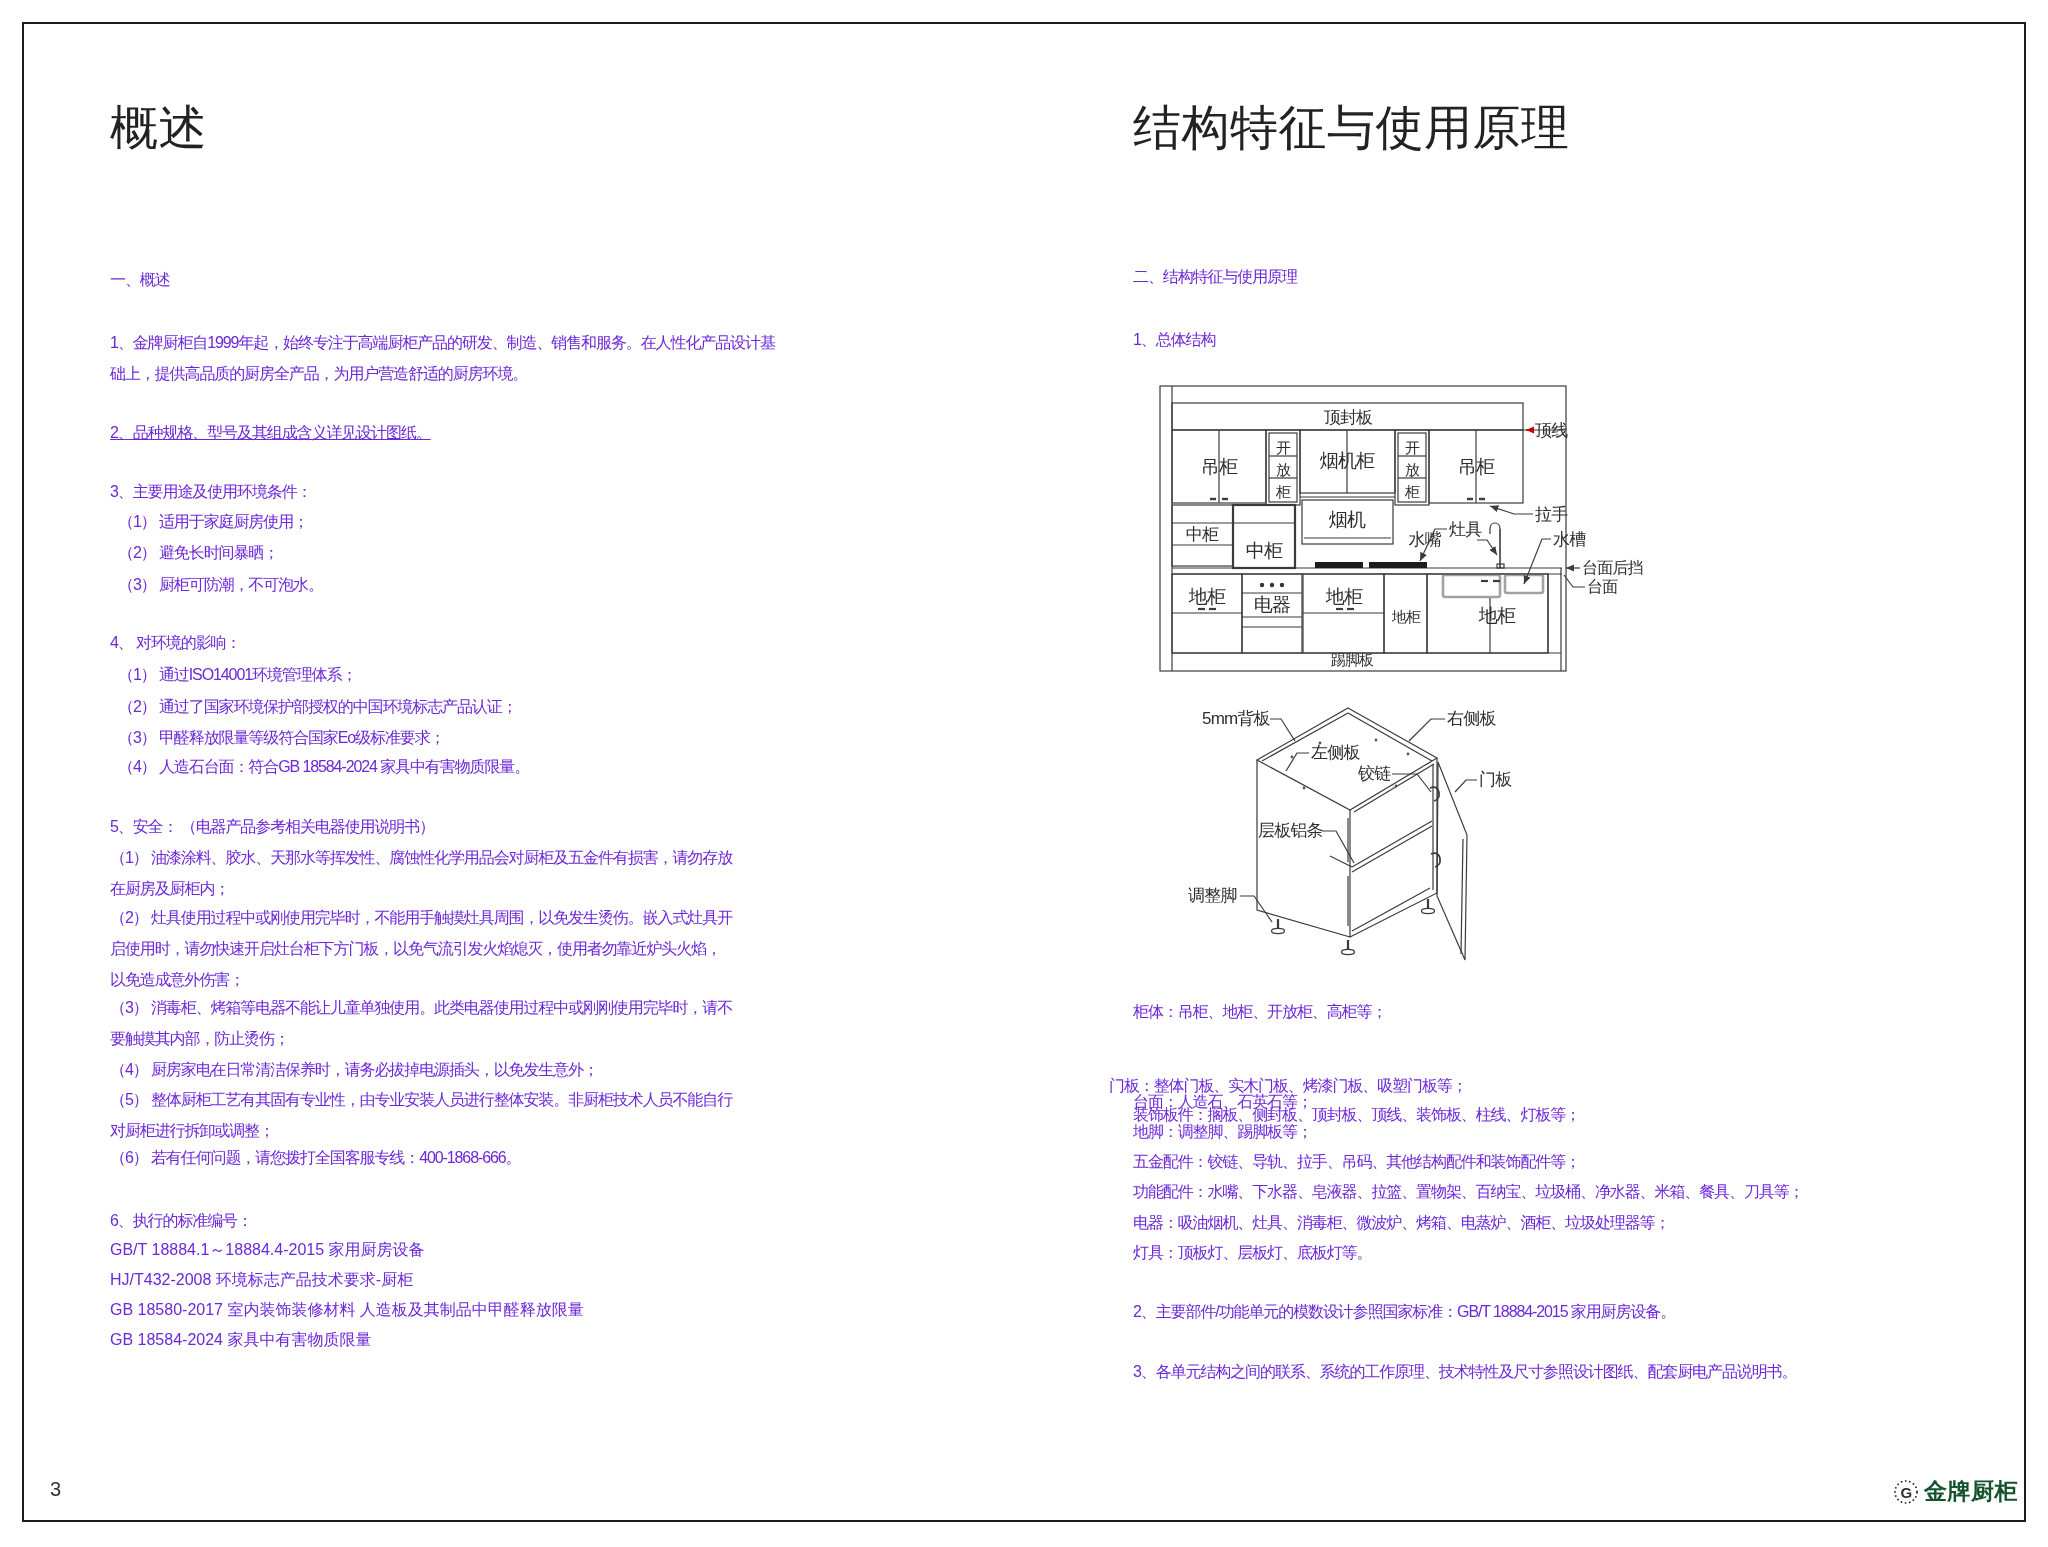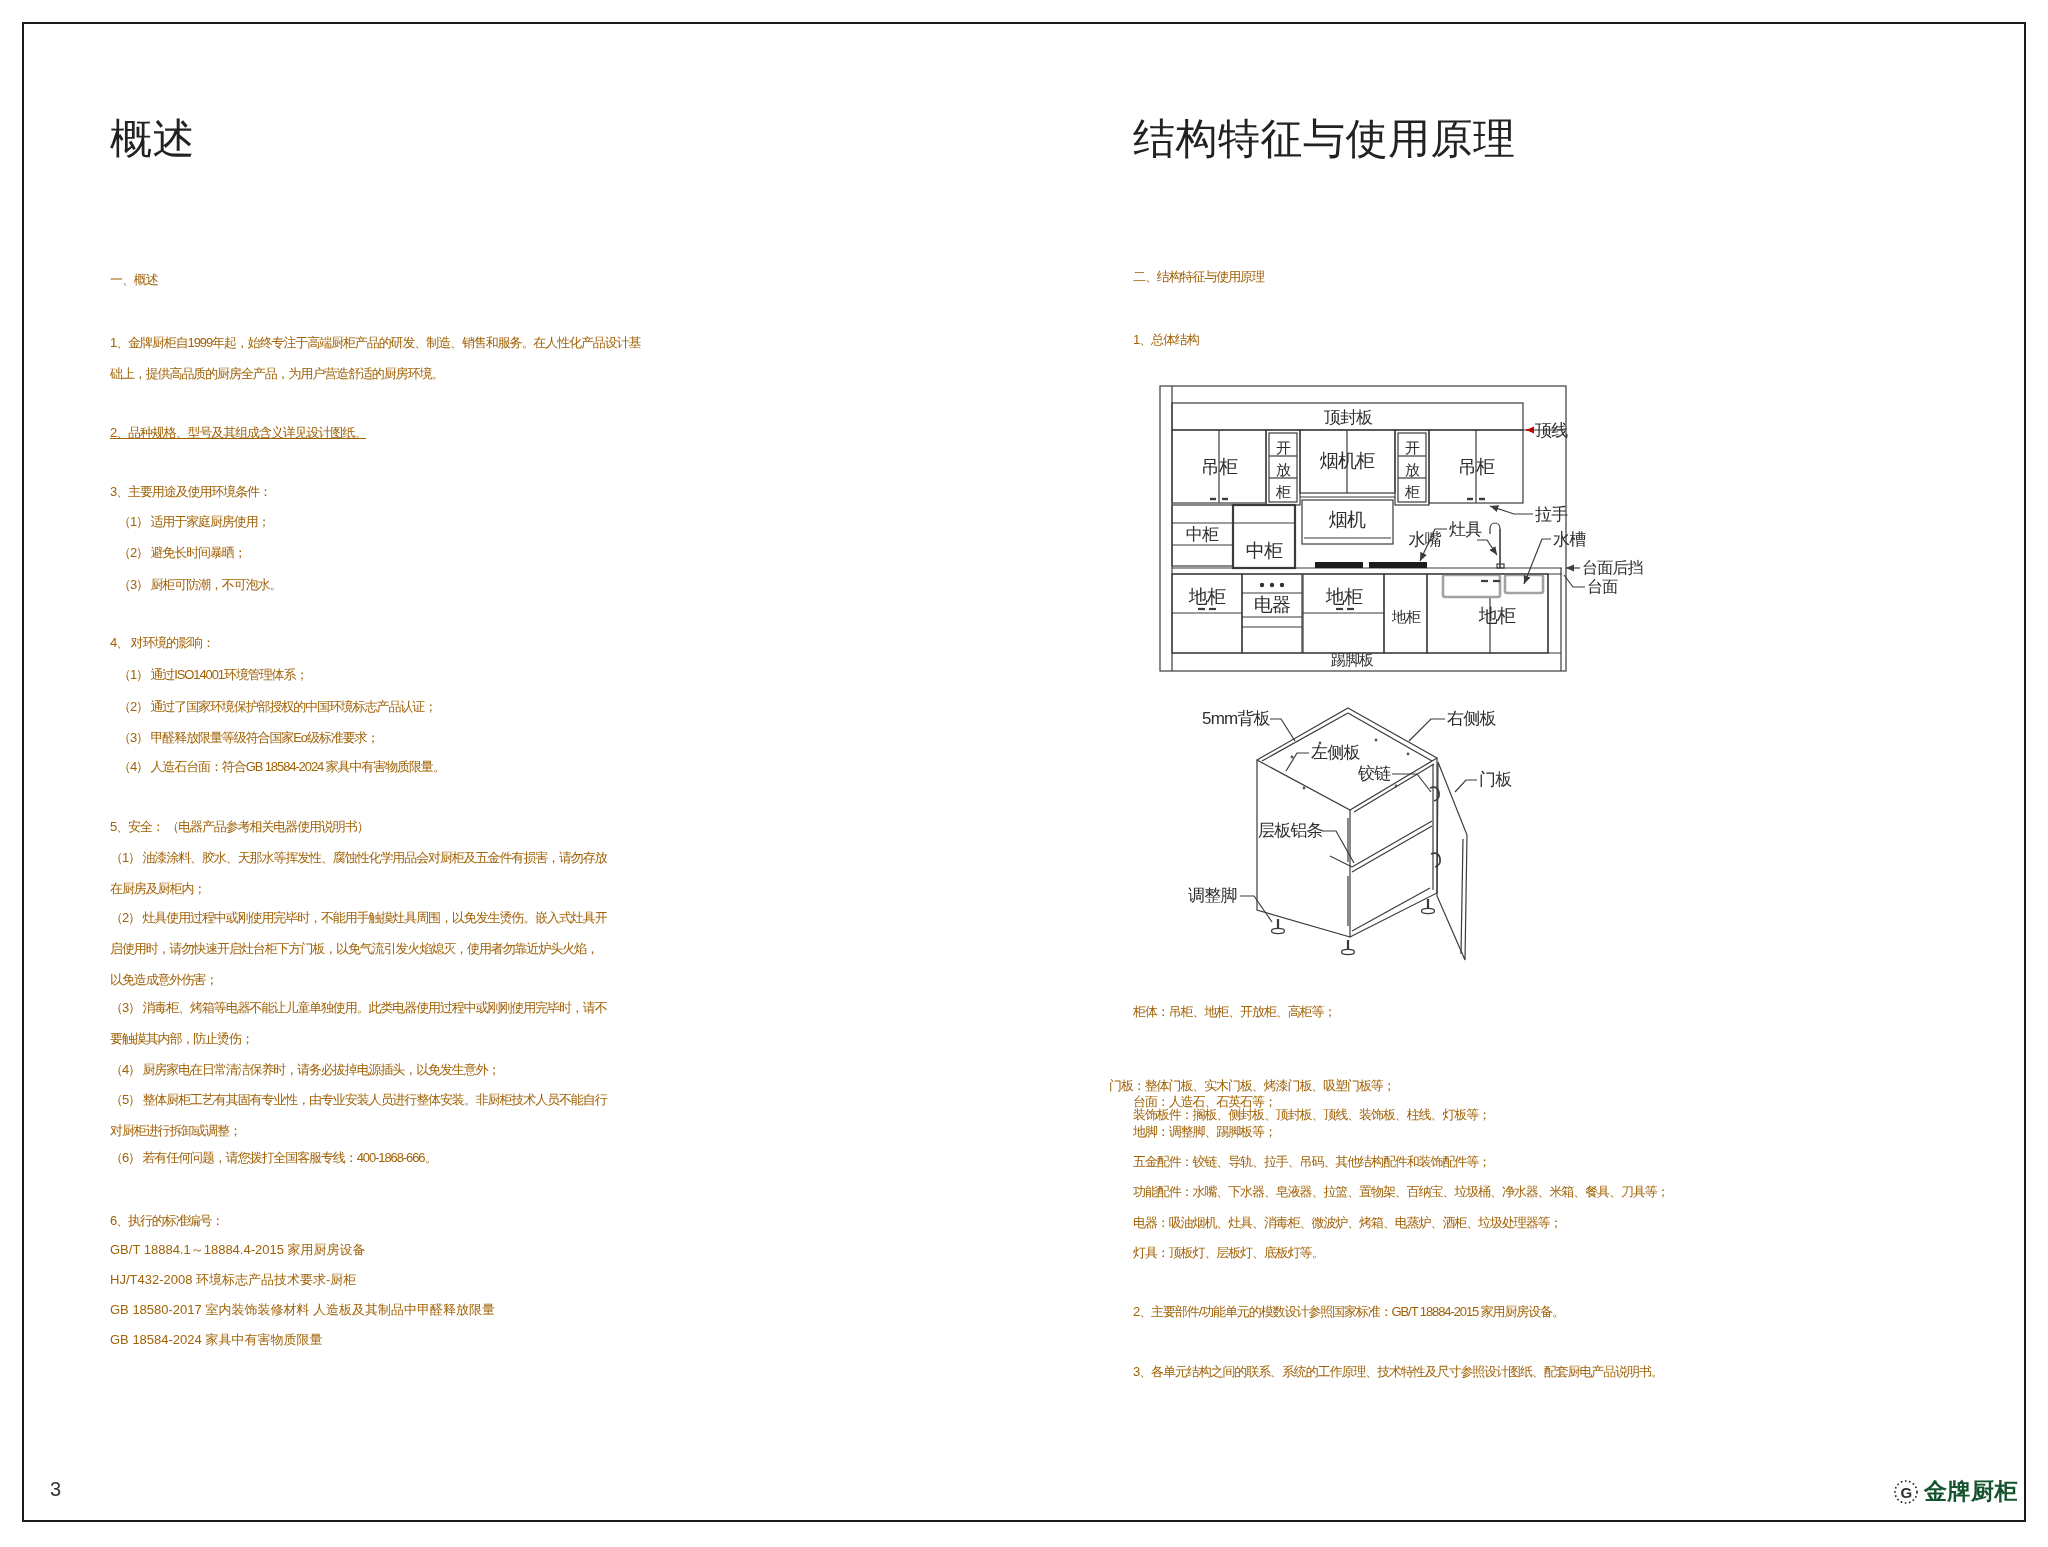--- a/index.html
+++ b/index.html
@@ -1,23 +1,23 @@
 <!DOCTYPE html>
 <html><head>
 <meta charset="utf-8">
 <style>
   html,body{margin:0;padding:0;background:#ffffff;}
   body{width:2048px;height:1547px;position:relative;overflow:hidden;
        font-family:"Liberation Sans","DejaVu Sans",sans-serif;color:#2e2e2e;}
   .frame{position:absolute;left:22px;top:22px;width:2000px;height:1496px;
          border:2px solid #1c1c1c;}
-  .t{position:absolute;font-size:13px;line-height:31px;letter-spacing:-1.1px;
-     white-space:pre-line;color:#a16207;}
-  .h1{position:absolute;font-size:42px;line-height:50px;letter-spacing:0.5px;
-      font-weight:500;color:#222;white-space:nowrap;margin-top:11px;}
+  .t{position:absolute;font-size:16px;line-height:31px;letter-spacing:-1.1px;
+     white-space:pre-line;color:#6d28d9;}
+  .h1{position:absolute;font-size:48px;line-height:50px;letter-spacing:0.5px;
+      font-weight:500;color:#222;white-space:nowrap;}
   .pagenum{position:absolute;font-size:20px;color:#333;}
   .logo{position:absolute;display:flex;align-items:center;gap:5px;}
   .logo .brandtext{font-size:23px;font-weight:700;letter-spacing:0.5px;color:#14532d;}
   svg text{font-family:"Liberation Sans","DejaVu Sans",sans-serif;fill:#2e2e2e;letter-spacing:-0.8px;}
 </style>
 </head>
 <body>
 
 <div class="frame"></div>
 

